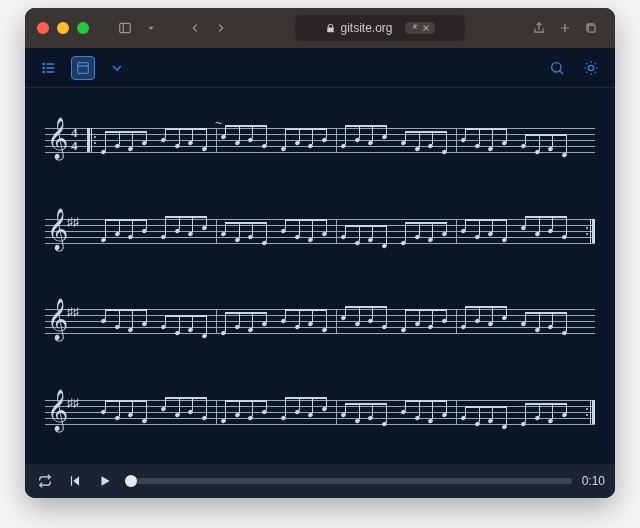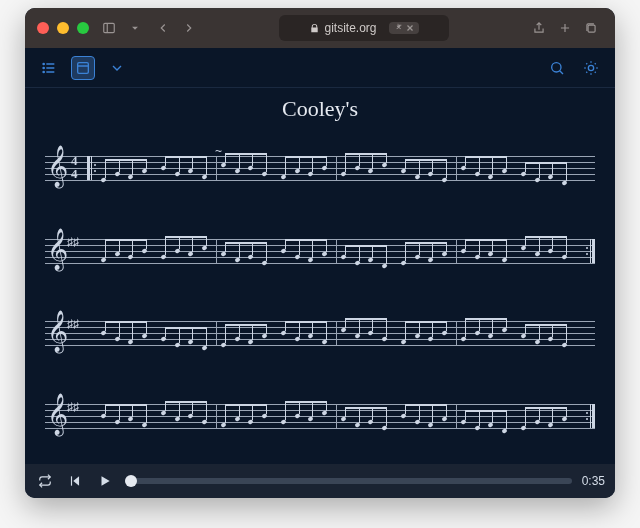--- a/index.html
+++ b/index.html
@@ -23,21 +23,21 @@
     display: flex;
     flex-direction: column;
   }
   
   .titlebar {
     height: 40px;
     background: #3a3433;
     display: flex;
     align-items: center;
     padding: 0 12px;
-    gap: 0;
+    gap: 16px;
   }
   .traffic {
     display: flex;
     gap: 8px;
     margin-right: 8px;
   }
   .tl {
     width: 12px; height: 12px; border-radius: 50%;
   }
   .tl.red { background: #ff5f57; }
@@ -372,21 +372,20 @@
           <line x1="17.7" y1="17.7" x2="19.1" y2="19.1"></line>
           <line x1="2" y1="12" x2="4" y2="12"></line>
           <line x1="20" y1="12" x2="22" y2="12"></line>
           <line x1="4.9" y1="19.1" x2="6.3" y2="17.7"></line>
           <line x1="17.7" y1="6.3" x2="19.1" y2="4.9"></line>
         </svg>
     </div>
   </div>
 
   <div class="sheet">
-    <div class="title">Cooley's</div>
 
     <div class="staves">
 
     <div class="staff">
           <div class="staff-lines">
             <div class="sl0"></div>
             <div class="sl1"></div>
             <div class="sl2"></div>
             <div class="sl3"></div>
             <div class="sl4"></div>
@@ -834,16 +833,16 @@
         </svg>
     </div>
     <div class="pbtn">
       <svg viewBox="0 0 24 24" fill="currentColor">
           <polygon points="6 4 20 12 6 20"></polygon>
         </svg>
     </div>
     <div class="progress">
       <div class="knob"></div>
     </div>
-    <div class="ptime">0:35</div>
+    <div class="ptime">0:10</div>
   </div>
 
 </div>
 
 </body></html>

